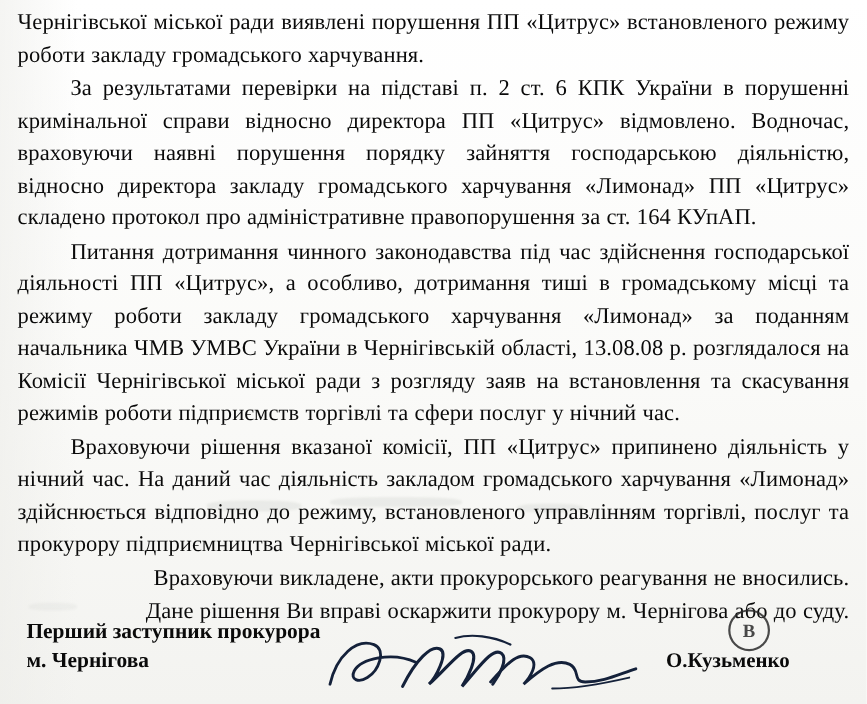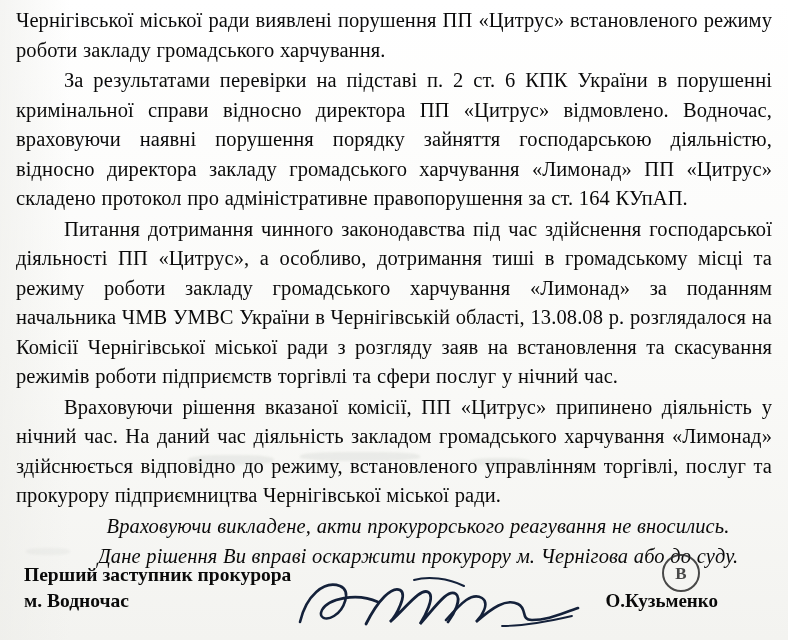--- a/index.html
+++ b/index.html
@@ -38,22 +38,21 @@
     line-height: 29.5px;
     text-align: justify;
     text-justify: inter-word;
     letter-spacing: 0.1px;
     word-spacing: 0.4px;
   }
   p.para.indent {
     text-indent: 48px;
   }
   p.para.nojust {
-    text-align: center;
-    font-style: italic;
+    text-align: right;
   }
 
   .gap-before {
     margin-top: 2px;
   }
 
   
   .signature-block {
     position: absolute;
     left: 24px;
@@ -140,21 +139,21 @@
     <p class="para">Чернігівської міської ради виявлені порушення ПП «Цитрус» встановленого режиму роботи закладу громадського харчування.</p>
     <p class="para indent">За результатами перевірки на підставі п. 2 ст. 6 КПК України в порушенні кримінальної справи відносно директора ПП «Цитрус» відмовлено. Водночас, враховуючи наявні порушення порядку зайняття господарською діяльністю, відносно директора закладу громадського харчування «Лимонад» ПП «Цитрус» складено протокол про адміністративне правопорушення за ст. 164 КУпАП.</p>
     <p class="para indent">Питання дотримання чинного законодавства під час здійснення господарської діяльності ПП «Цитрус», а особливо, дотримання тиші в громадському місці та режиму роботи закладу громадського харчування «Лимонад» за поданням начальника ЧМВ УМВС України в Чернігівській області, 13.08.08 р. розглядалося на Комісії Чернігівської міської ради з розгляду заяв на встановлення та скасування режимів роботи підприємств торгівлі та сфери послуг у нічний час.</p>
     <p class="para indent gap-before">Враховуючи рішення вказаної комісії, ПП «Цитрус» припинено діяльність у нічний час. На даний час діяльність закладом громадського харчування «Лимонад» здійснюється відповідно до режиму, встановленого управлінням торгівлі,  послуг та прокурору підприємництва Чернігівської міської ради.</p>
     <p class="para indent nojust gap-before">Враховуючи викладене, акти прокурорського реагування не вносились.</p>
     <p class="para indent nojust">Дане рішення Ви вправі оскаржити прокурору м. Чернігова або до суду.</p>
   </div>
 
   <div class="signature-block">
     <div class="sig-title">Перший заступник прокурора
-м. Водночас</div>
+м. Чернігова</div>
 
     <div class="sig-scribble">
       <svg width="290" height="62" viewBox="0 0 290 62" fill="none" xmlns="http://www.w3.org/2000/svg">
         <path d="M4 50 C 10 24, 28 8, 44 14 C 56 19, 48 38, 38 44 C 30 49, 22 46, 26 38 C 32 27, 60 20, 82 30" stroke="#14213a" stroke-width="2.6" fill="none" stroke-linecap="round"></path>
         <path d="M70 52 C 82 28, 96 14, 104 18 C 112 22, 100 44, 94 50 C 110 36, 124 16, 132 20 C 140 24, 128 46, 124 52 C 140 34, 152 16, 160 22 C 166 27, 158 42, 152 50" stroke="#14213a" stroke-width="2.8" fill="none" stroke-linecap="round"></path>
         <path d="M150 48 C 166 30, 176 20, 186 26 C 194 31, 186 44, 180 50 C 196 36, 210 26, 222 32 C 232 37, 224 48, 236 48 C 252 48, 264 42, 282 36" stroke="#14213a" stroke-width="2.6" fill="none" stroke-linecap="round"></path>
         <path d="M118 8 C 132 4, 152 6, 168 14" stroke="#14213a" stroke-width="2" fill="none" stroke-linecap="round"></path>
         <path d="M206 54 C 226 54, 250 50, 276 44" stroke="#14213a" stroke-width="1.8" fill="none" stroke-linecap="round"></path>
       </svg>
     </div>

